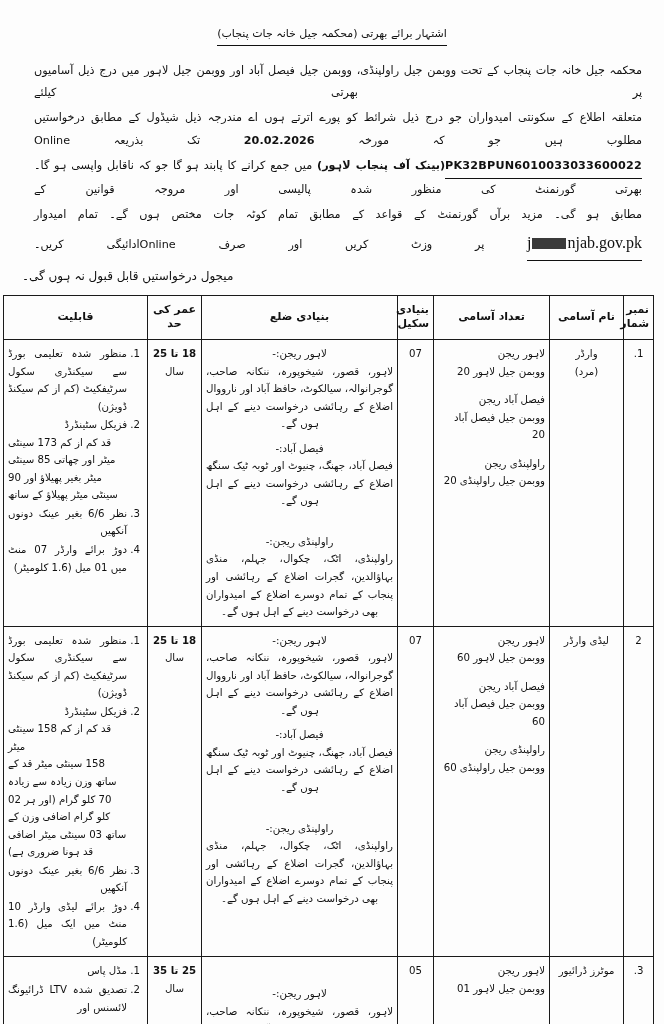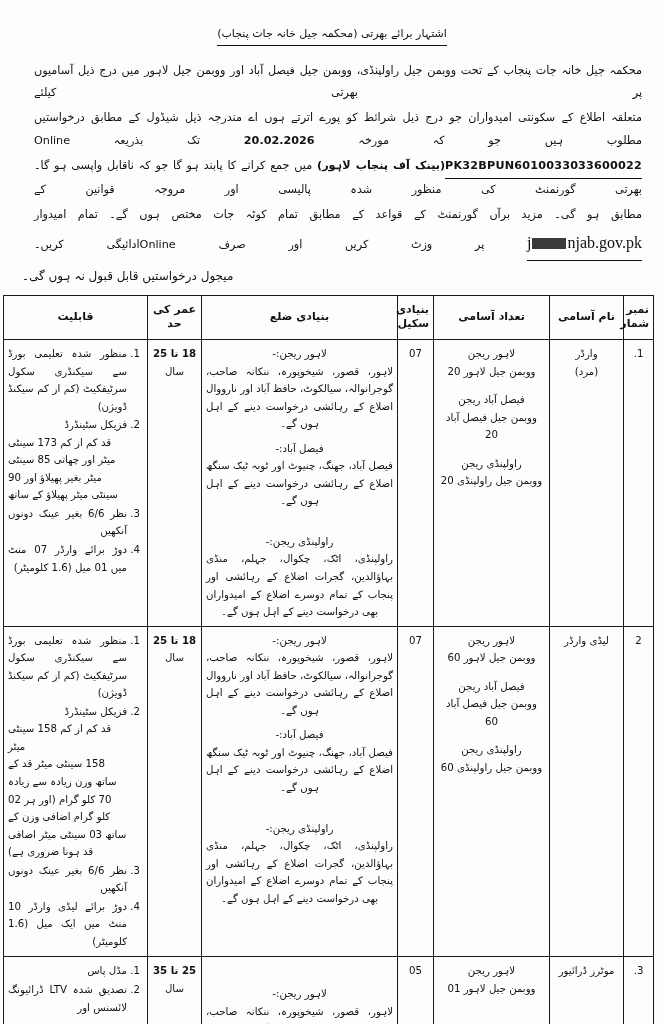--- a/index.html
+++ b/index.html
@@ -112,21 +112,21 @@
   .c-sr    { width: 30px;  text-align: center; }
   .c-name  { width: 74px;  text-align: center; }
   .c-count { width: 116px; text-align: center; }
   .c-scale { width: 36px;  text-align: center; }
   .c-dist  { width: 196px; }
   .c-age   { width: 54px;  text-align: center; }
   .c-qual  { width: 144px; }
 
   td.sr    { text-align: center; vertical-align: top; padding-top: 8px; font-size: 10.5px; }
   td.name  { text-align: center; vertical-align: top; padding-top: 8px; }
-  td.count { text-align: center; vertical-align: top; padding-top: 8px; }
+  td.count { text-align: right; vertical-align: top; padding-top: 8px; }
   td.scale { text-align: center; }
   td.age   { text-align: center; vertical-align: top; padding-top: 7px; font-weight: bold; }
 
   .name-main { display: block; }
   .name-sub  { display: block; }
 
   .age-num { display: block; font-weight: bold; }
   .age-unit { display: block; font-weight: normal; }
 
   .reg-block { margin-bottom: 11px; }

